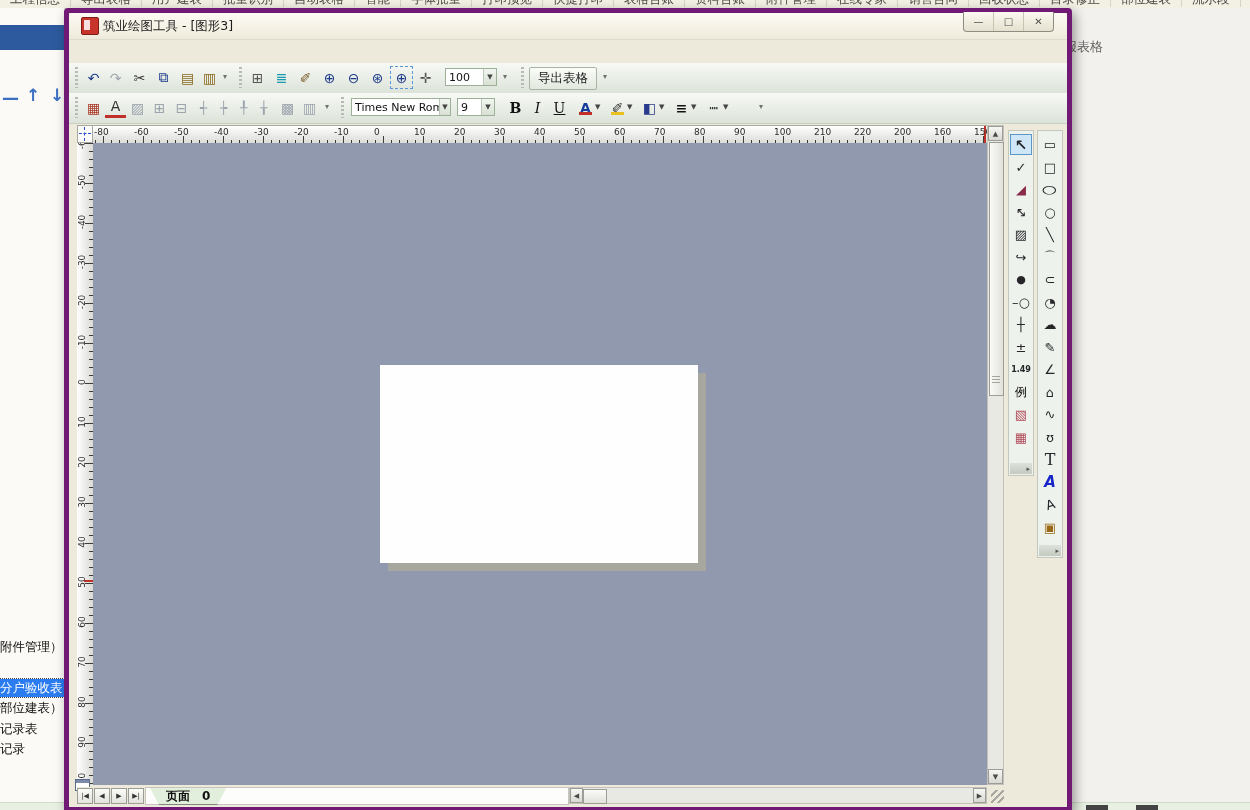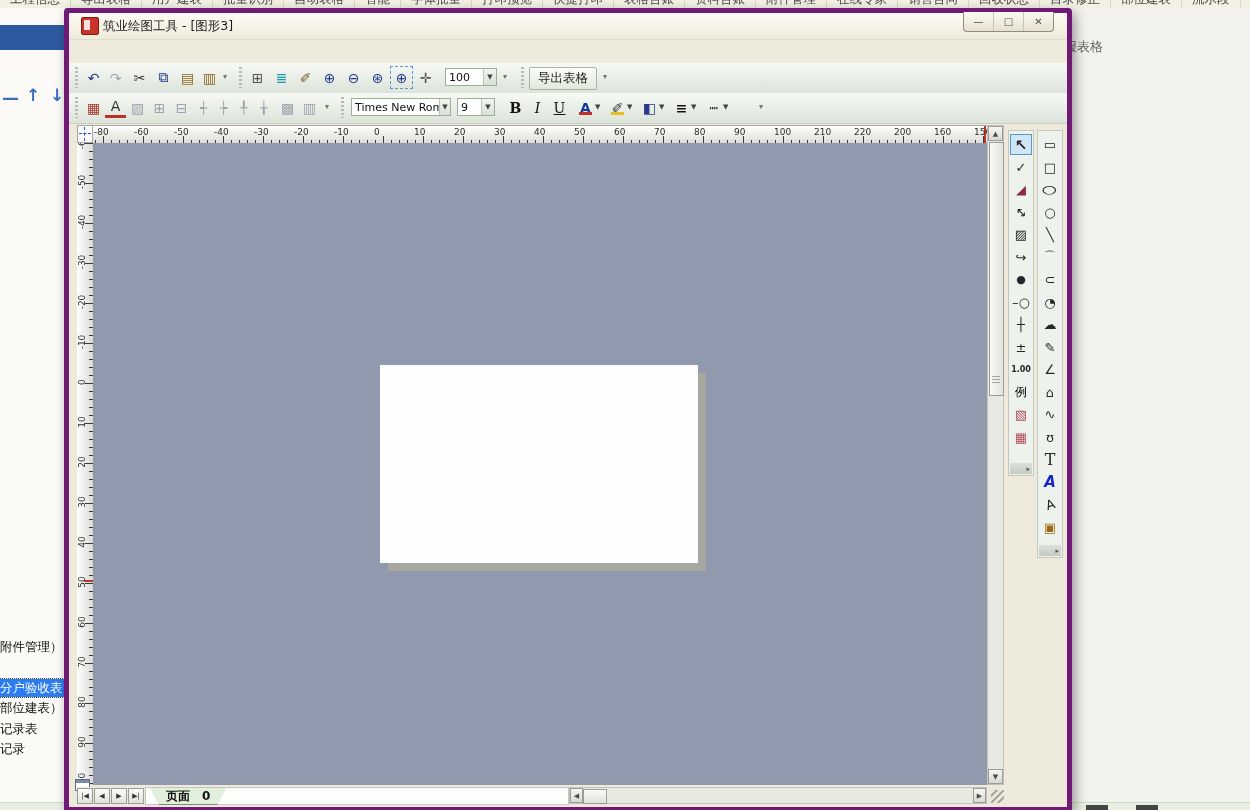--- a/index.html
+++ b/index.html
@@ -536,21 +536,21 @@
       <div class="pit" data-name="pin-tool" style="top: 160.5px;">
         <span data-name="pin-tool-icon">–○</span>
       </div>
       <div class="pit" data-name="break-line-tool" style="top: 183px;">
         <span data-name="break-line-tool-icon">┼</span>
       </div>
       <div class="pit" data-name="level-mark-tool" style="top: 205.5px;">
         <span data-name="level-mark-tool-icon">±</span>
       </div>
       <div class="pit" data-name="scale-tool" style="top: 228px;">
-        <span data-name="scale-tool-icon">1.00</span>
+        <span data-name="scale-tool-icon">1.49</span>
       </div>
       <div class="pit" data-name="legend-tool" style="top: 250.5px;">
         <span data-name="legend-tool-icon">例</span>
       </div>
       <div class="pit" data-name="hatch-fill-tool" style="top: 273px;">
         <span data-name="hatch-fill-tool-icon">▧</span>
       </div>
       <div class="pit" data-name="region-hatch-tool" style="top: 295.5px;">
         <span data-name="region-hatch-tool-icon">▦</span>
       </div>

